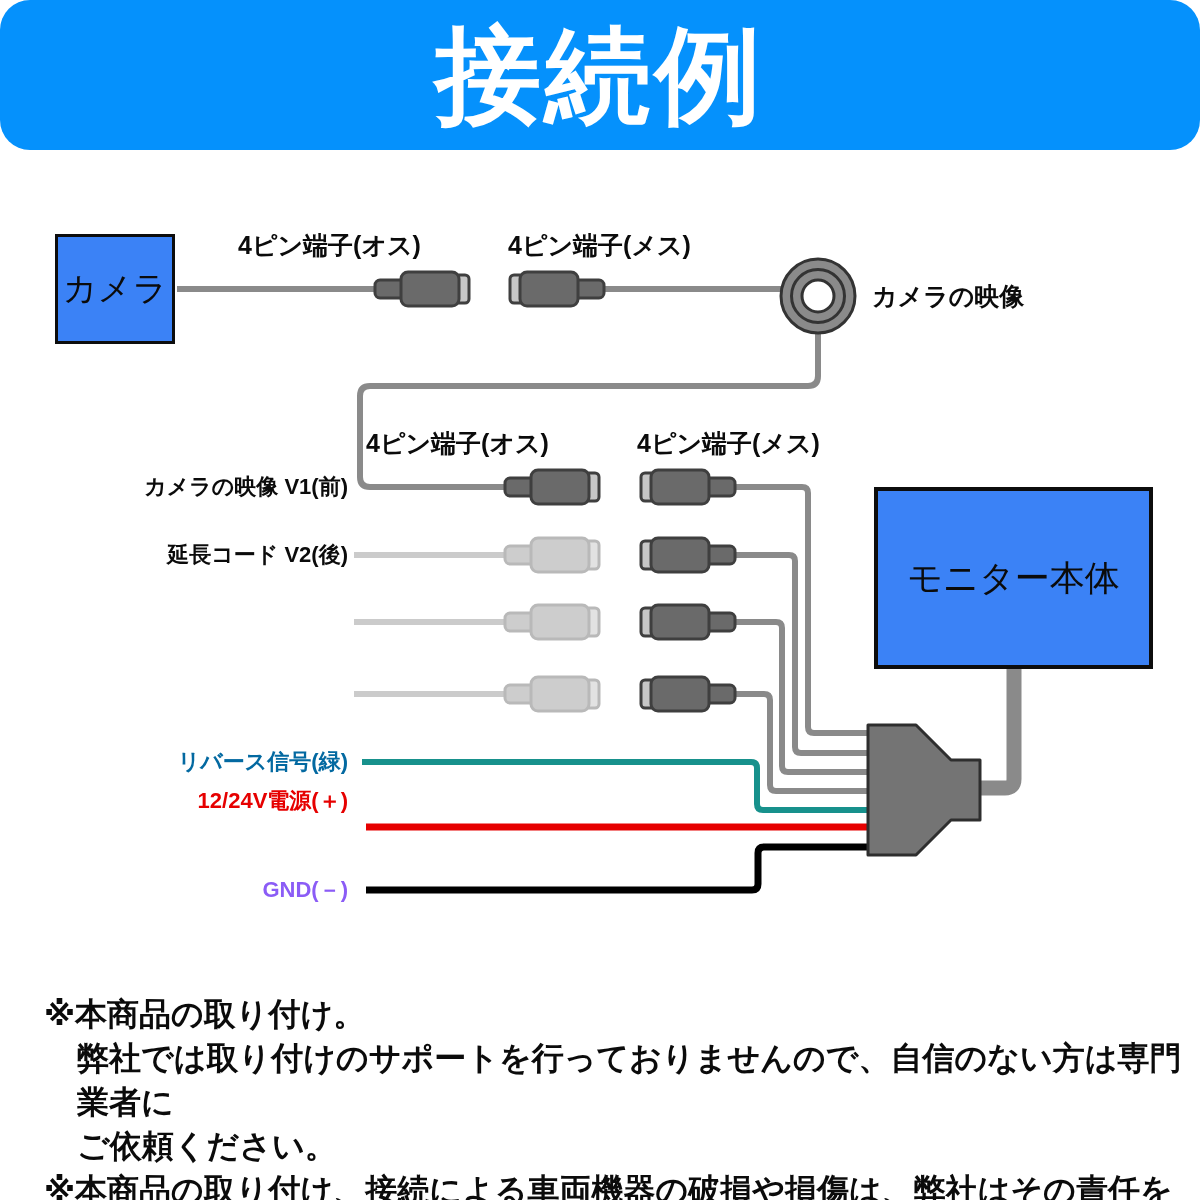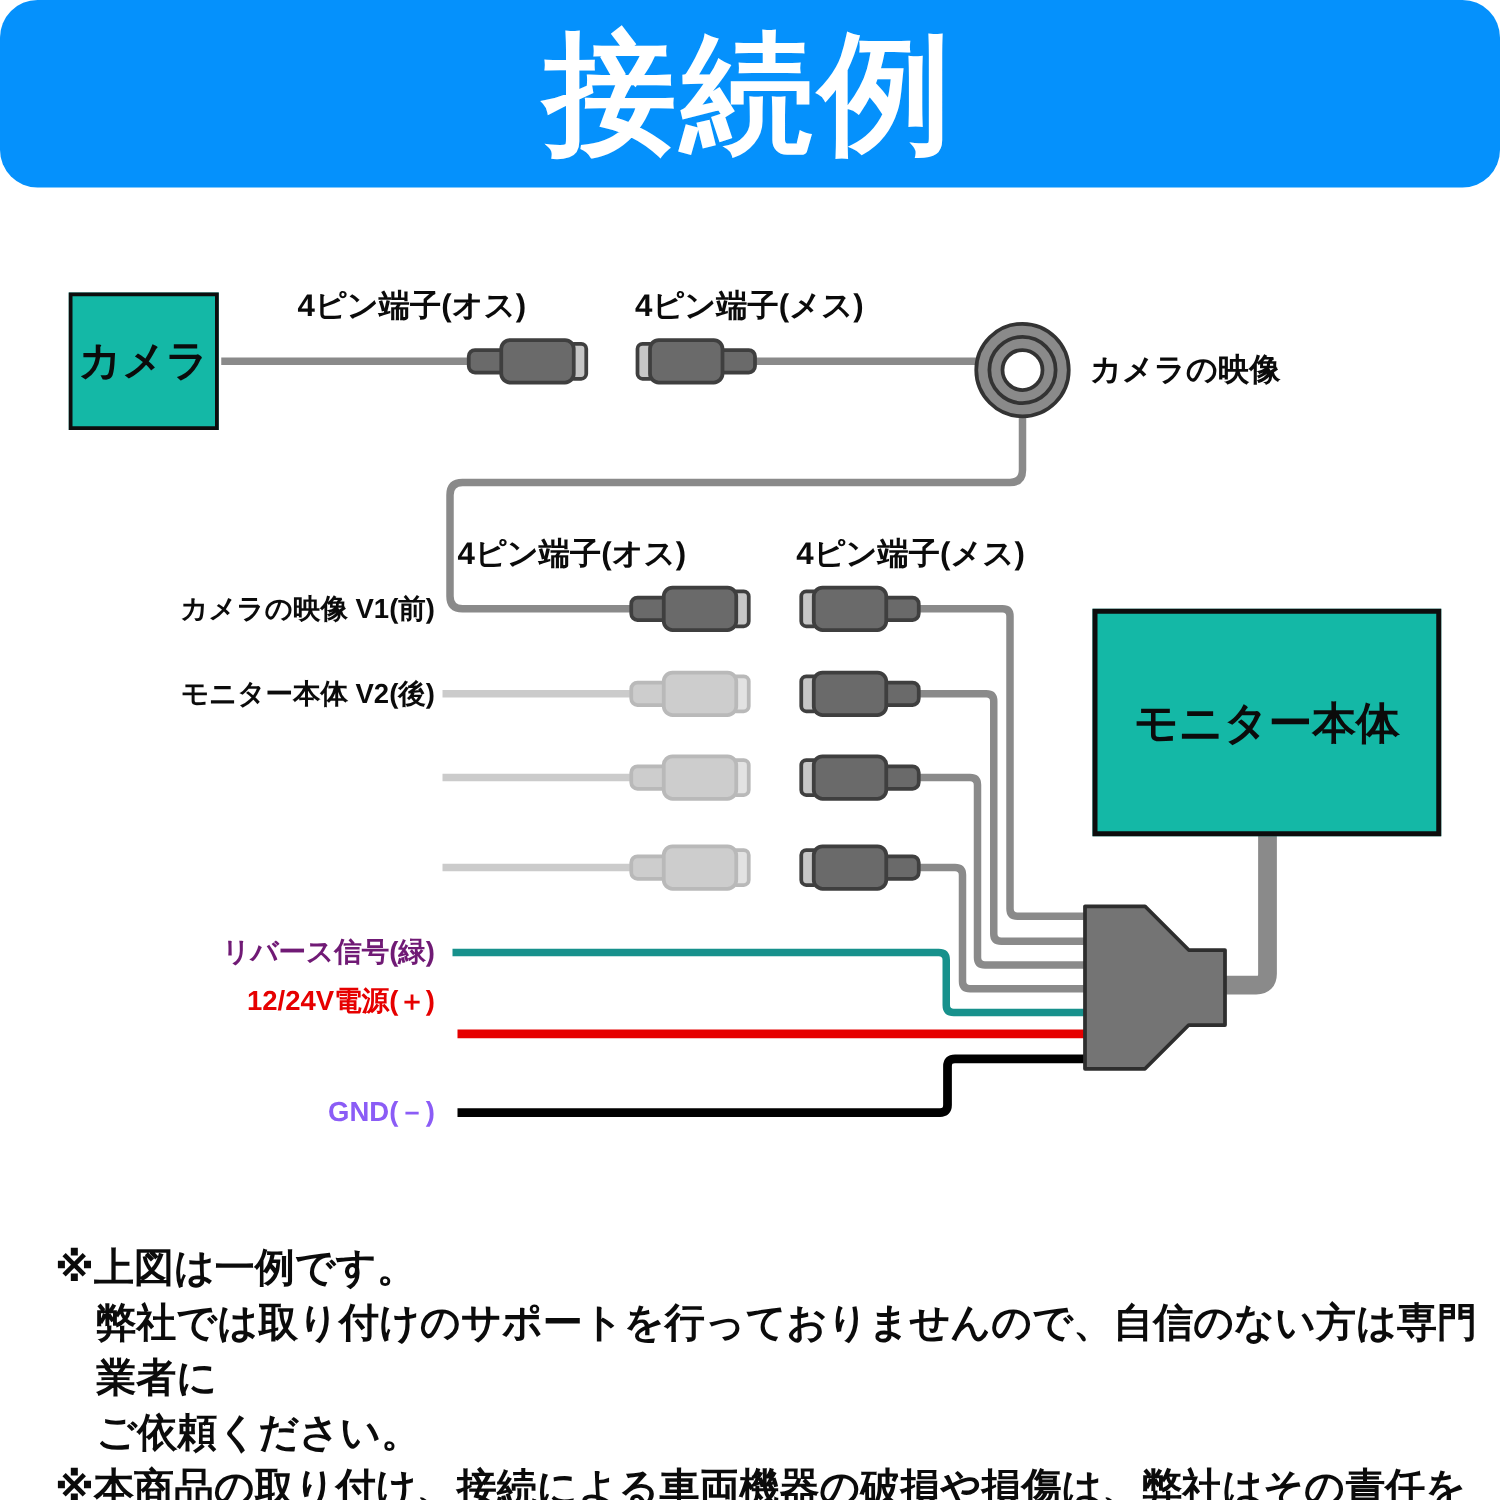--- a/index.html
+++ b/index.html
@@ -14,32 +14,32 @@
     background:#0591FC;display:flex;align-items:center;justify-content:center;border-radius:30px;
   }
   .header h1{
     margin:0;color:#ffffff;font-size:106px;font-weight:bold;letter-spacing:4px;line-height:1;
   }
   
   .canvas{position:absolute;left:0;top:0;}
   .conn-dark{--body:#6A6A6A;--stroke:#3F3F3F;--tip:#C6C6C6;}
   .conn-light{--body:#CDCDCD;--stroke:#B9B9B9;--tip:#E2E2E2;}
   .box{
-    position:absolute;background:#14b8a6;border:3px solid #0D0D0D;
+    position:absolute;background:#3b82f6;border:3px solid #0D0D0D;
     display:flex;align-items:center;justify-content:center;
-    font-weight:bold;color:#0b0b0b;
+    font-weight:normal;color:#0b0b0b;
   }
   .camera-box{left:55px;top:234px;width:114px;height:104px;font-size:34px;}
   .monitor-box{left:874px;top:487px;width:271px;height:174px;border-width:4px;font-size:35px;}
   .dlabel{
     position:absolute;font-weight:bold;font-size:25px;color:#0b0b0b;
     white-space:nowrap;line-height:34px;
   }
   .row-lbl{left:40px;width:308px;text-align:right;font-size:22px;}
-  .lbl-teal{color:#701a75;}
+  .lbl-teal{color:#0369a1;}
   .lbl-red{color:#E60000;}
   .lbl-black{color:#8b5cf6;}
   
   .notes{
     position:absolute;left:44px;top:992px;width:1140px;
     font-weight:bold;font-size:32px;line-height:44px;color:#0b0b0b;
   }
   .note{margin:0;padding-left:33px;text-indent:-33px;white-space:pre-line;}
 </style>
 </head>
@@ -114,27 +114,27 @@
   </div>
 
   <div class="dlabel" style="left:238px;top:228px;">4ピン端子(オス)</div>
   <div class="dlabel" style="left:508px;top:228px;">4ピン端子(メス)</div>
   <div class="dlabel" style="left:872px;top:279px;">カメラの映像</div>
 
   <div class="dlabel" style="left:366px;top:426px;">4ピン端子(オス)</div>
   <div class="dlabel" style="left:637px;top:426px;">4ピン端子(メス)</div>
 
   <div class="dlabel row-lbl" style="top:470px;">カメラの映像 V1(前)</div>
-  <div class="dlabel row-lbl" style="top:538px;">モニター本体 V2(後)</div>
+  <div class="dlabel row-lbl" style="top:538px;">延長コード V2(後)</div>
 
   <div class="dlabel row-lbl lbl-teal" style="top:745px;">リバース信号(緑)</div>
   <div class="dlabel row-lbl lbl-red" style="top:784px;">12/24V電源(＋)</div>
   <div class="dlabel row-lbl lbl-black" style="top:873px;">GND(－)</div>
 
   <div class="notes">
-    <p class="note">※上図は一例です。
+    <p class="note">※本商品の取り付け。
 弊社では取り付けのサポートを行っておりませんので、自信のない方は専門業者に
 ご依頼ください。</p>
     <p class="note">※本商品の取り付け、接続による車両機器の破損や損傷は、弊社はその責任を負いか
 ねます。予めご了承ください。</p>
   </div>
 
 </div>
 
 </body></html>

